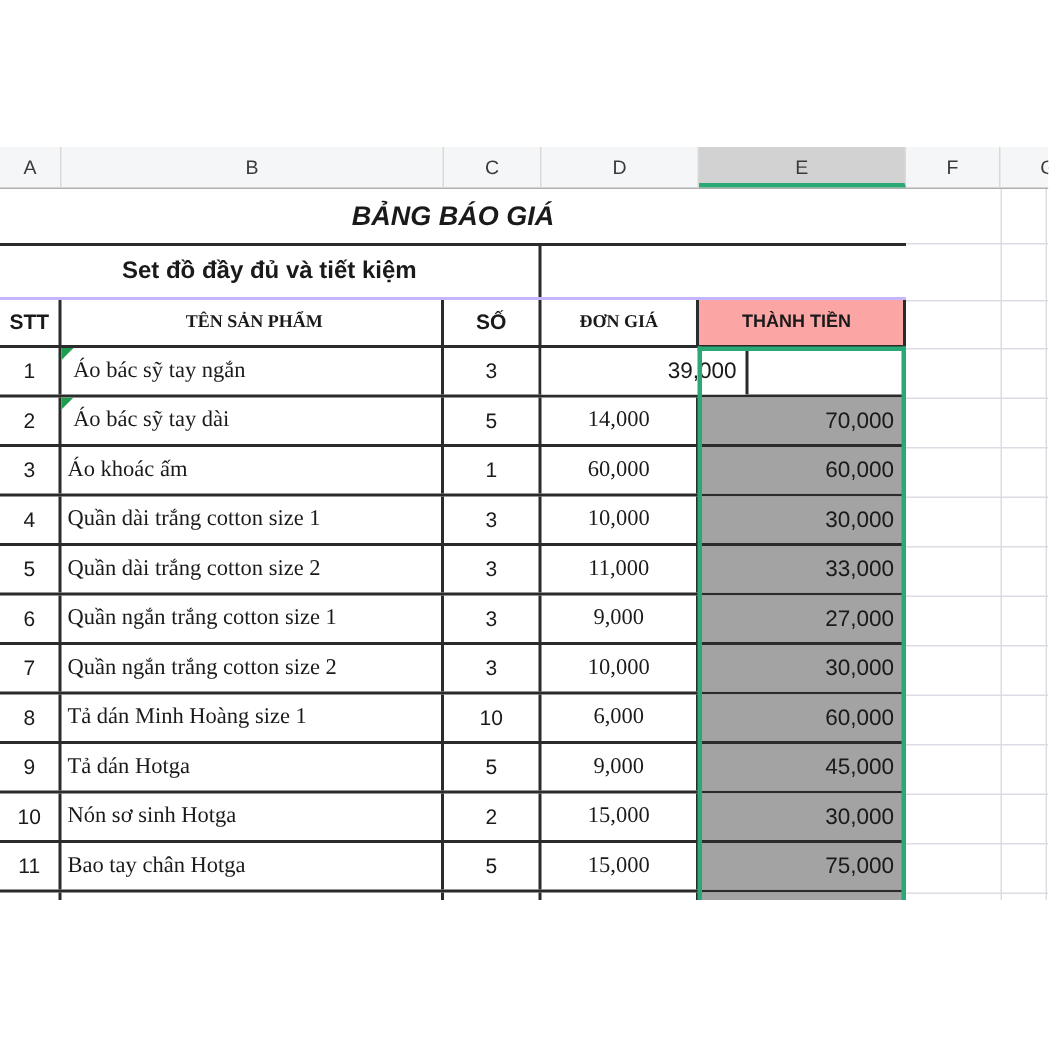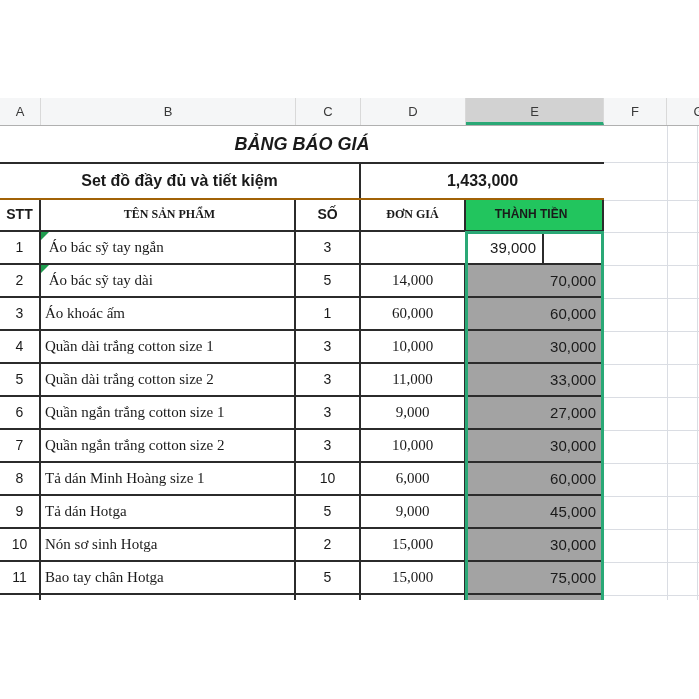--- a/index.html
+++ b/index.html
@@ -10,40 +10,40 @@
   .col-strip{position:absolute;left:0;top:98px;width:699px;height:28px;background:#f5f6f7;
              border-bottom:1px solid #b0b0b0;box-sizing:border-box;display:flex;}
   .col-letter{height:27px;line-height:27px;text-align:center;font-size:13px;color:#3a3a3a;
               border-right:1px solid #d9d9d9;box-sizing:border-box;flex:none;overflow:hidden;}
   .col-letter.selected{background:#d2d2d2;border-bottom:3px solid #2aa876;}
 
   
   .title-row{position:absolute;left:0;top:126px;width:604px;height:36px;line-height:36px;
              text-align:center;font-weight:bold;font-size:18px;font-style:italic;}
   .set-row{position:absolute;left:0;top:162px;width:604px;height:38px;display:flex;
-           border-top:2px solid #2b2b2b;border-bottom:2px solid #a16207;box-sizing:border-box;}
+           border-top:2px solid #2b2b2b;border-bottom:2px solid #c4b5fd;box-sizing:border-box;}
   .set-cell{width:361px;border-right:2px solid #2b2b2b;box-sizing:border-box;text-align:center;
             line-height:33px;font-weight:bold;font-size:16px;flex:none;}
   .total-cell{width:243px;box-sizing:border-box;text-align:center;line-height:33px;
               font-weight:bold;font-size:16px;flex:none;}
   .hdr-row{position:absolute;left:0;top:200px;width:604px;height:32px;display:flex;
            border-bottom:2px solid #2b2b2b;box-sizing:border-box;font-weight:bold;font-size:12px;}
   .hdr-row>div{border-right:2px solid #2b2b2b;box-sizing:border-box;line-height:29px;
                text-align:center;flex:none;overflow:hidden;}
 
   .rows{position:absolute;left:0;top:232px;width:604px;}
   .data-row{display:flex;height:33px;border-bottom:2px solid #2b2b2b;box-sizing:border-box;}
   .data-row>div{border-right:2px solid #2b2b2b;box-sizing:border-box;flex:none;overflow:hidden;
                 line-height:31px;font-size:15px;}
   .c-stt{width:41px;text-align:center;font-size:14px !important;}
   .c-name{width:255px;text-align:left;padding-left:4px;white-space:pre;position:relative;font-family:Liberation Serif, serif;}
   .c-qty{width:65px;text-align:center;font-size:14px !important;}
   .c-price{width:105px;text-align:center;font-family:Liberation Serif, serif;}
   .c-amt{width:138px;text-align:right;padding-right:6px;background:#a3a3a3;}
-  .c-amt.active{background:#ffffff;margin-left:45px;}
+  .c-amt.active{background:#ffffff;}
   .flag{position:absolute;left:0;top:0;width:0;height:0;
         border-top:8px solid #1f9d4f;border-right:8px solid transparent;}
   .partial-row{height:5px;border-bottom:none;}
   .partial-row>div{line-height:5px;}
 
   
   .sel-overlay{position:absolute;left:465px;top:231px;width:139px;height:369px;box-sizing:border-box;
                border-left:3px solid #2aa876;border-right:3px solid #2aa876;border-top:3px solid #2aa876;
                pointer-events:none;}
 
@@ -64,29 +64,28 @@
       <div class="col-letter" style="width: 105px;">D</div>
       <div class="col-letter selected" style="width: 138px;">E</div>
       <div class="col-letter" style="width: 63px;">F</div>
       <div class="col-letter" style="width: 64px;">G</div>
     </div>
 
   <div class="title-row">BẢNG BÁO GIÁ</div>
 
   <div class="set-row">
     <div class="set-cell">Set đồ đầy đủ và tiết kiệm</div>
-    <div class="total-cell">1,433,000</div>
   </div>
 
   <div class="hdr-row">
     <div class="c-stt">STT</div>
     <div class="c-name">TÊN SẢN PHẨM</div>
     <div class="c-qty">SỐ LƯỢNG</div>
     <div class="c-price">ĐƠN GIÁ</div>
-    <div class="c-amt" style="background:#22c55e">THÀNH TIỀN</div>
+    <div class="c-amt" style="background:#fca5a5">THÀNH TIỀN</div>
   </div>
 
   <div class="rows" id="rows">
       <div class="data-row">
     <div class="c-stt">1</div>
     <div class="c-name"> Áo bác sỹ tay ngắn<span class="flag"></span></div>
     <div class="c-qty">3</div>
     <div class="c-amt active">39,000</div>
   </div>
       <div class="data-row">

